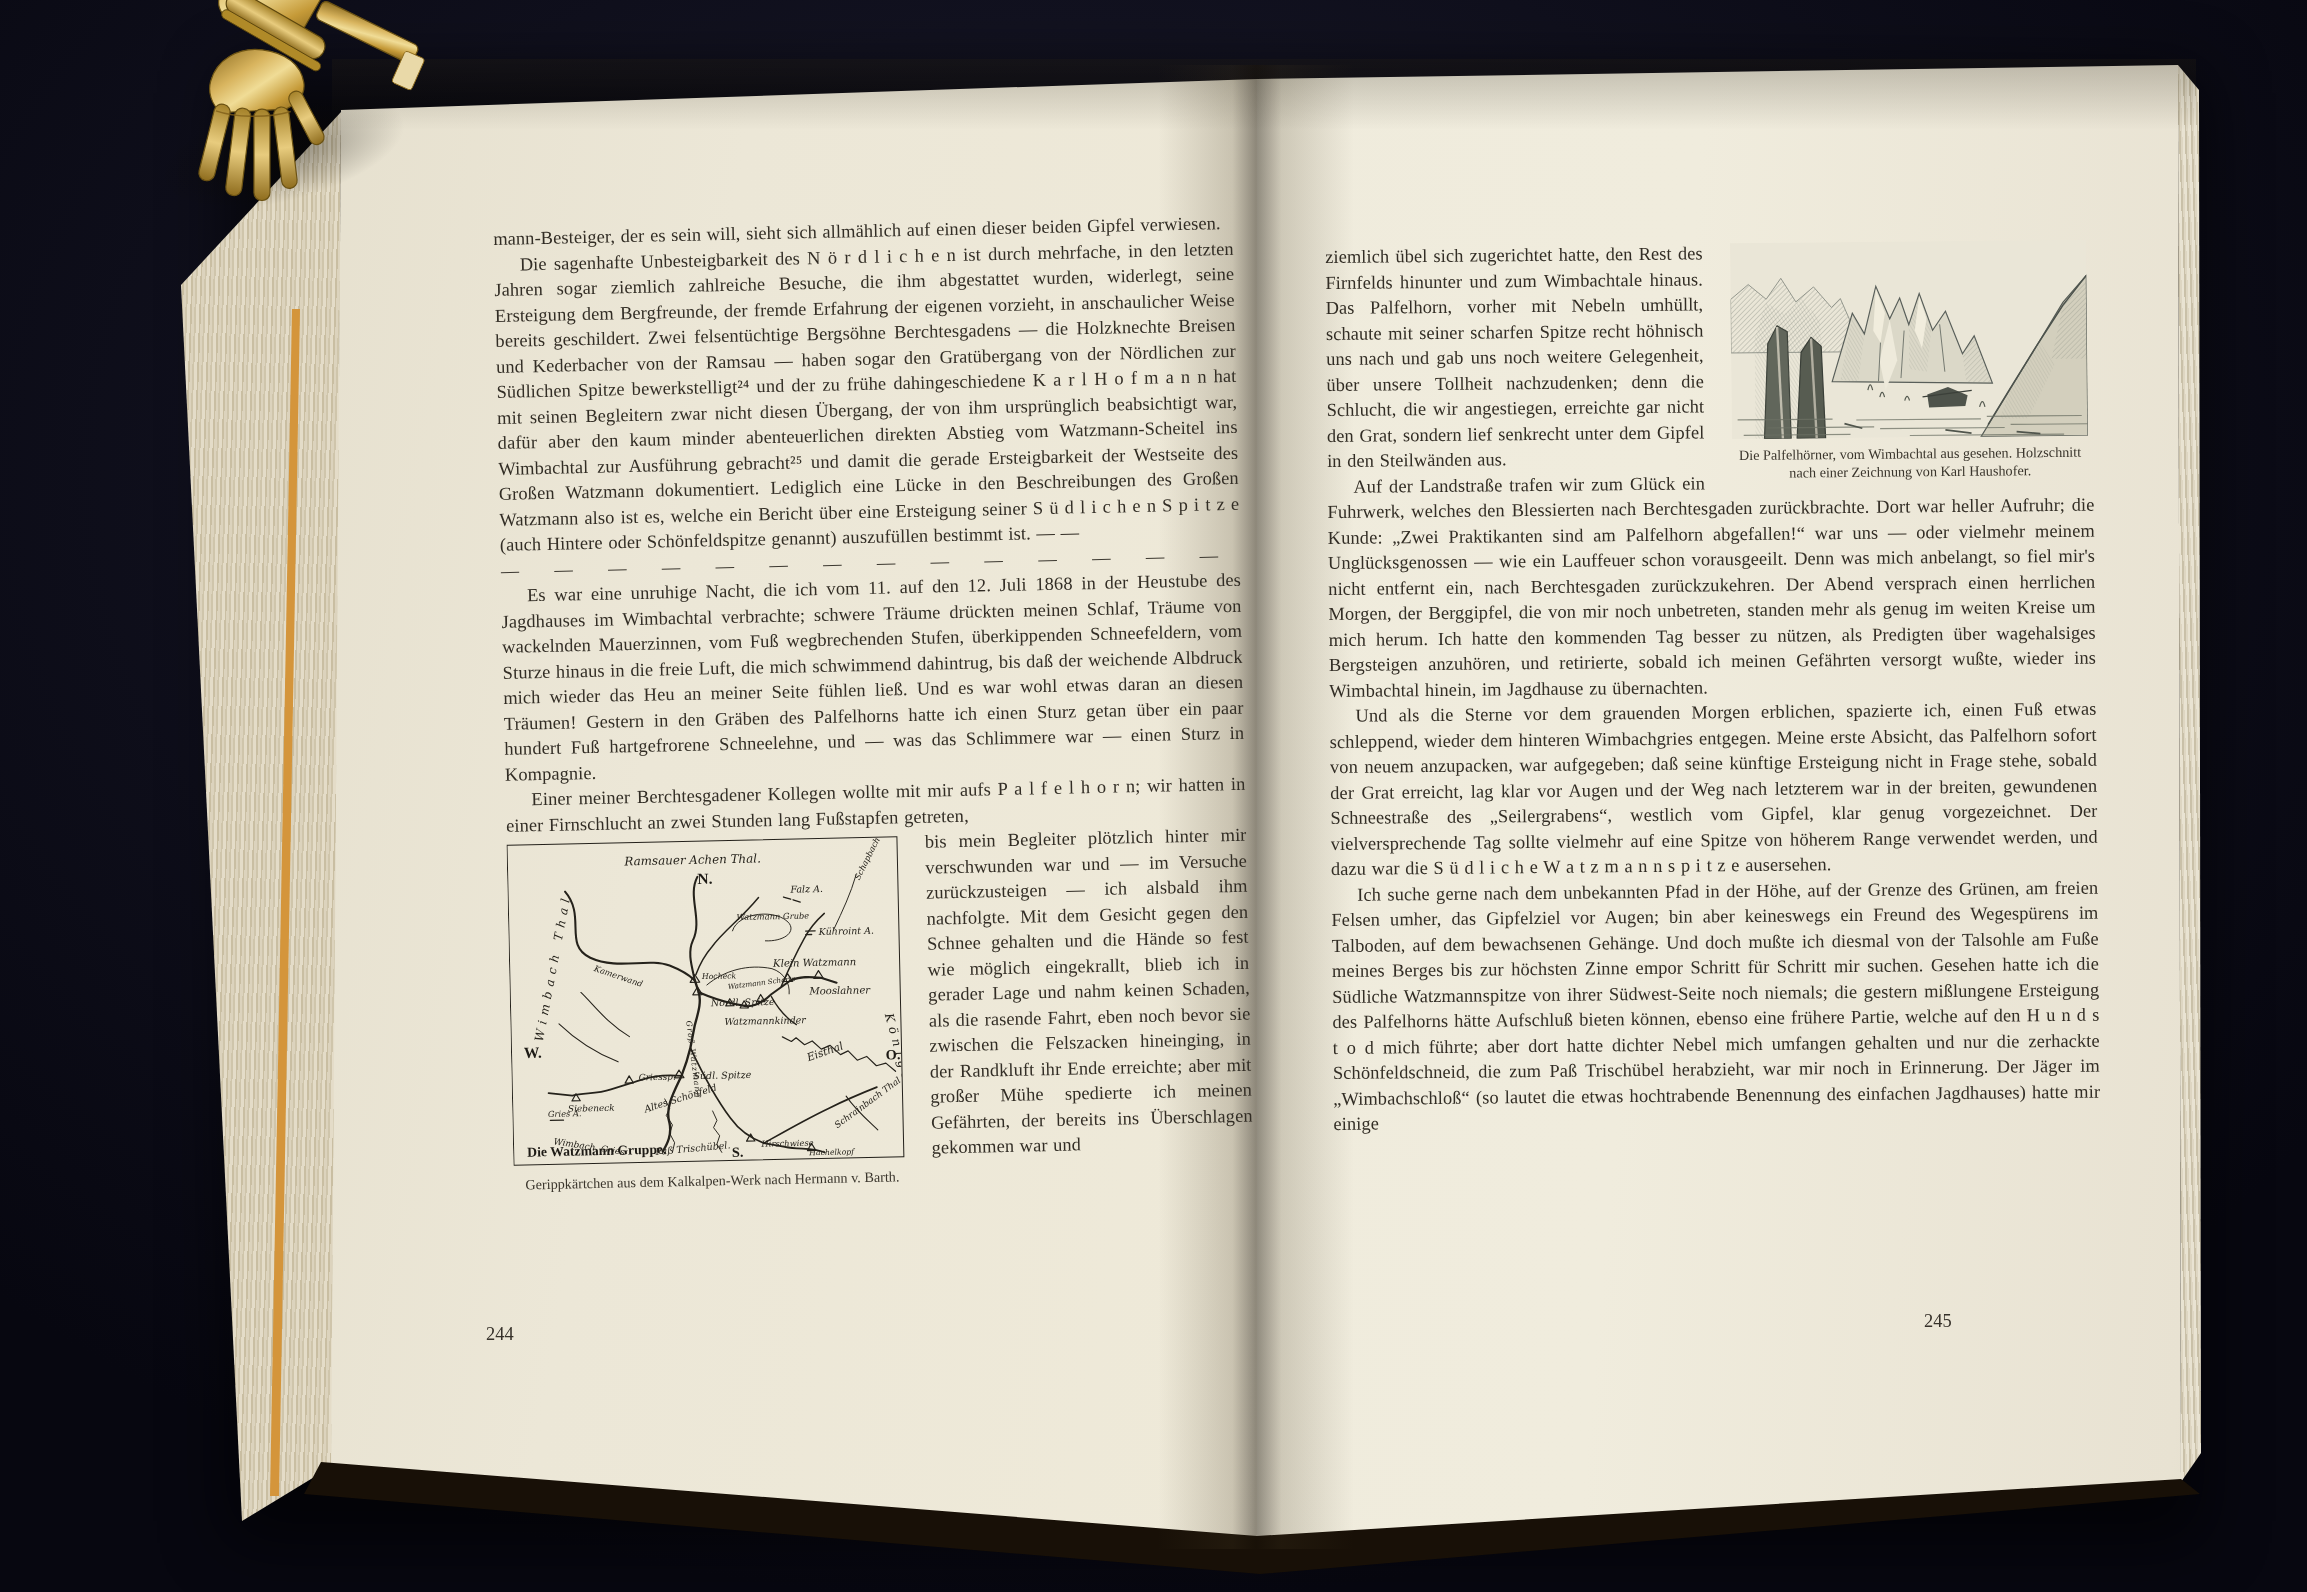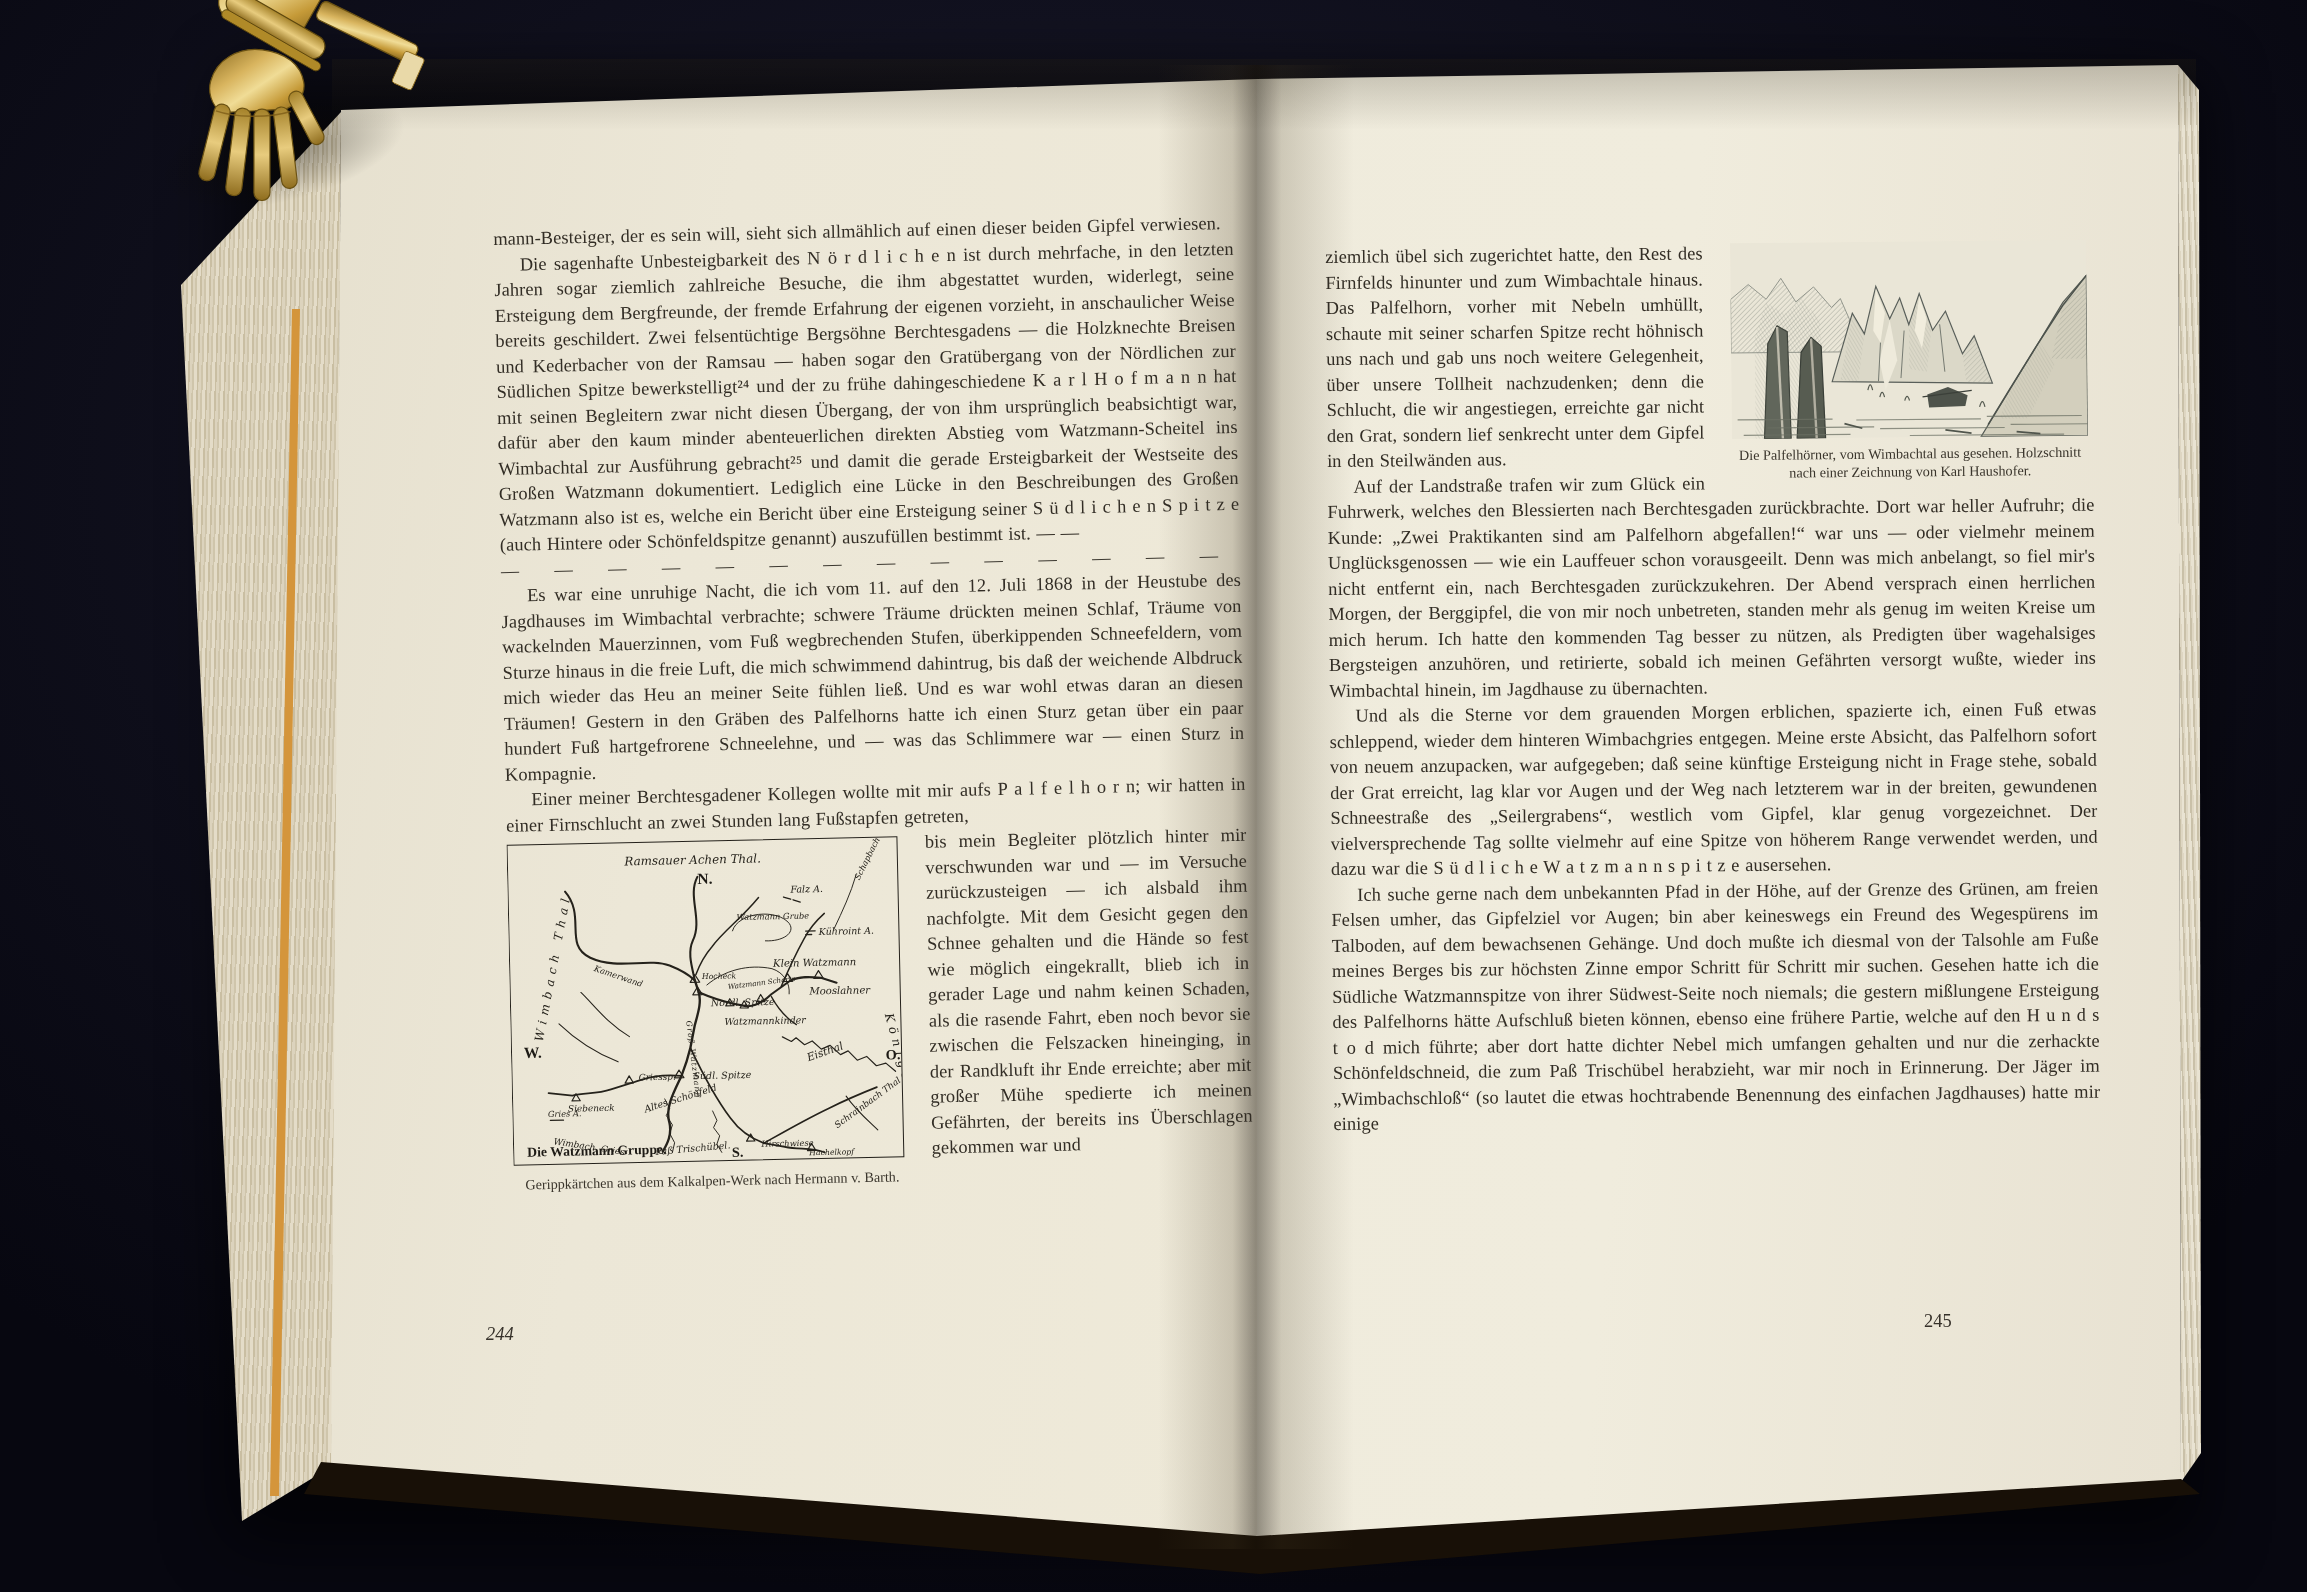--- a/index.html
+++ b/index.html
@@ -26,21 +26,21 @@
   .top-vignette{position:absolute;left:332px;top:59px;width:1864px;height:71px;pointer-events:none;
     background:linear-gradient(rgba(40,34,20,.25),rgba(40,34,20,0));}
 
   
   .lp-text{position:absolute;left:493px;top:227px;width:740px;height:1229px;transform:rotate(-1.25deg);transform-origin:0 0;overflow:hidden;}
   .rp-text{position:absolute;left:1325px;top:245px;width:767px;height:1265px;transform:rotate(-0.55deg);transform-origin:0 0;overflow:hidden;}
   .bodytext p{margin:0;font-size:18.4px;line-height:25.5px;text-align:justify;color:#322d25;word-spacing:0.9px;letter-spacing:0.1px;}
   .bodytext p.indent{text-indent:26px;}
   .separator{font-size:18.4px;line-height:25.5px;height:25.5px;letter-spacing:15.4px;white-space:nowrap;overflow:hidden;color:#3c3830;}
   .pagenum{position:absolute;font-size:18.4px;color:#36312a;}
-  .lp-num{left:486px;top:1324px;font-style:italic;}
+  .lp-num{left:486px;top:1324px;}
   .rp-num{left:1924px;top:1311px;}
 
   
   figure{margin:0;}
   .map-figure{float:left;width:397px;margin:6px 21.4px 2.4px 0;}
   .map-box{width:391px;height:321px;border:1.8px solid #24211b;box-sizing:border-box;}
   .map-box svg{display:block;width:100%;height:100%;}
   .map-caption{font-size:14.2px;line-height:18px;text-align:center;color:#3a352c;margin-top:9.5px;}
   .woodcut{float:right;width:368px;margin:2.4px 0 7.1px 21.4px;}
   .woodcut svg{display:block;width:356px;height:196px;margin:0 auto;}

